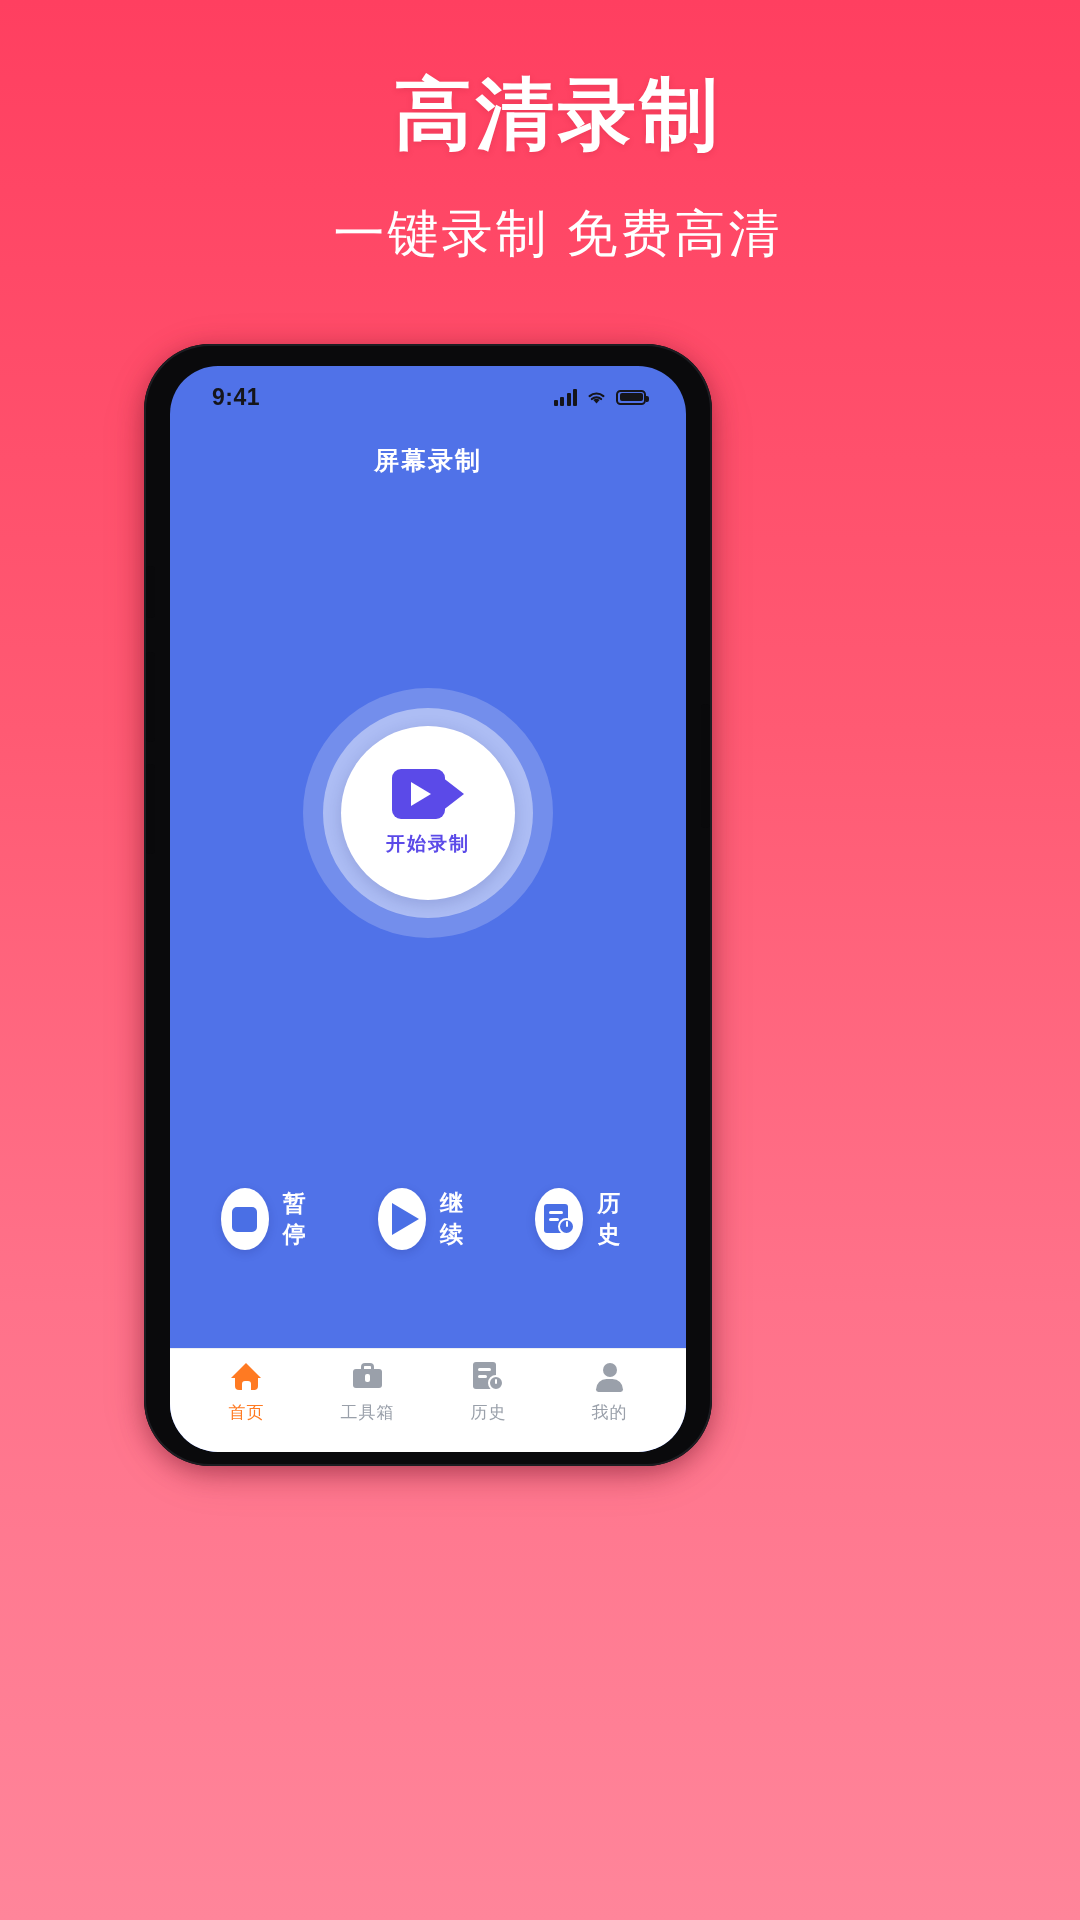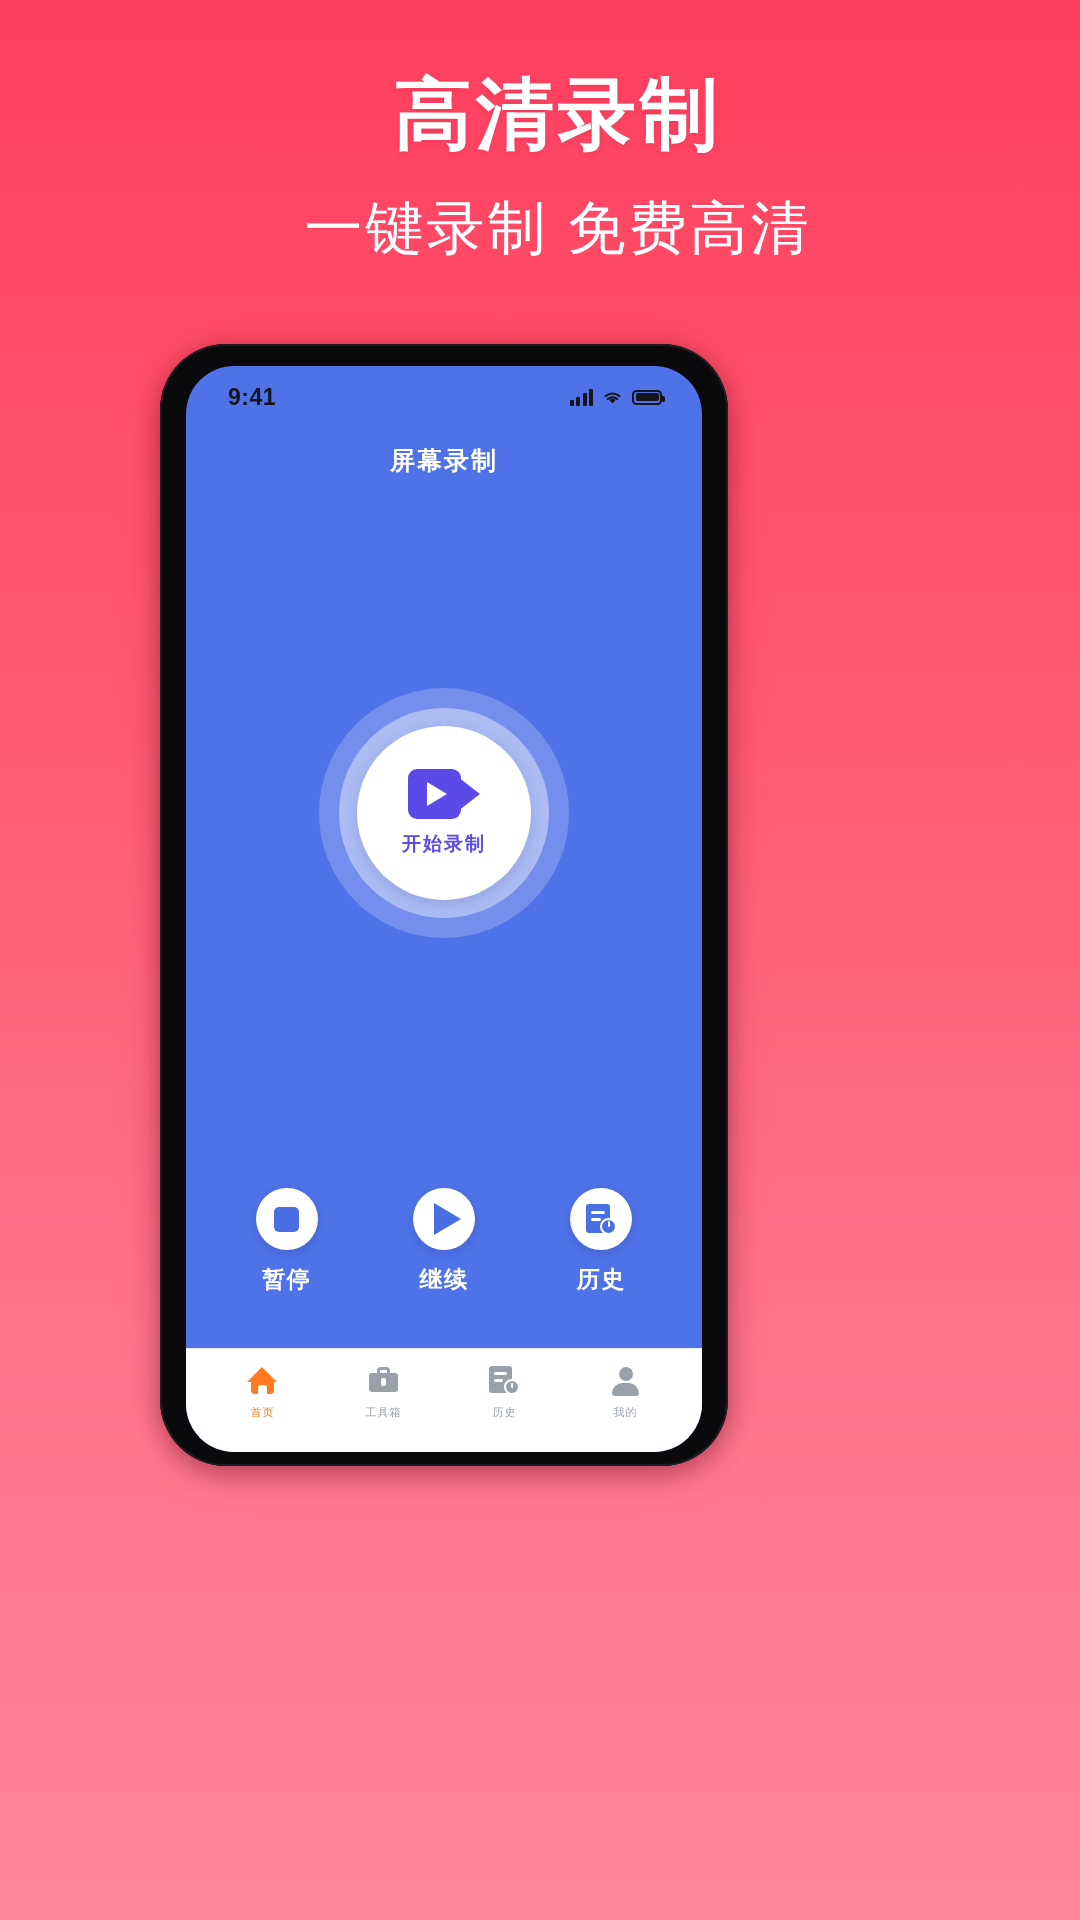--- a/index.html
+++ b/index.html
@@ -21,31 +21,31 @@
   .promo-title {
     color:#ffffff;
     font-size:78px;
     font-weight:bold;
     letter-spacing:4px;
     line-height:1.08;
     text-shadow:0 2px 6px rgba(160,20,45,0.18);
   }
   .promo-sub {
     color:#ffffff;
-    font-size:58px;
+    font-size:51px;
     font-weight:normal;
     letter-spacing:3px;
-    margin-top:40px;
+    margin-top:50px;
     line-height:1.1;
   }
 
   
   .phone-wrap {
     position:absolute;
-    left:152px; top:340px;
+    left:136px; top:340px;
     width:580px; height:1130px;
   }
   .phone-shadow {
     position:absolute; left:14px; top:20px;
     width:556px; height:1110px;
     border-radius:70px;
     background:rgba(120,10,35,0.25);
     filter:blur(22px);
   }
   .phone-body {
@@ -156,21 +156,21 @@
     color:#5b4ae8; font-size:19px; font-weight:bold; letter-spacing:2px;
   }
 
   
   .actions {
     flex:0 0 160px;
     display:flex; align-items:flex-start; justify-content:space-around;
     padding:0 22px;
   }
   .action {
-    display:flex; flex-direction:column; align-items:center; gap:14px;
+    display:flex; flex-direction:row; align-items:center; gap:14px;
     width:100px; cursor:pointer;
   }
   .action-circle {
     width:62px; height:62px; border-radius:50%;
     background:#ffffff;
     display:flex; align-items:center; justify-content:center;
     box-shadow:0 3px 10px rgba(20,35,110,0.18);
   }
   .action-label { color:#ffffff; font-size:23px; font-weight:bold; letter-spacing:1.5px; }
 
@@ -217,21 +217,21 @@
     flex:0 0 104px;
     background:#ffffff;
     display:flex; align-items:center; justify-content:space-around;
     padding:0 16px 16px;
     border-top:1px solid #eceef3;
   }
   .tab {
     display:flex; flex-direction:column; align-items:center; gap:9px;
     width:100px; cursor:pointer;
   }
-  .tab-label { font-size:11px; color:#9aa0aa; letter-spacing:1px; }
+  .tab-label { font-size:17px; color:#9aa0aa; letter-spacing:1px; }
   .tab.active .tab-label { color:#ff7a22; }
 
   .ti { width:31px; height:31px; position:relative; }
   
   .ti-home-roof {
     position:absolute; left:0; top:2px; width:0; height:0;
     border-left:15.5px solid transparent;
     border-right:15.5px solid transparent;
     border-bottom:15px solid #ff7a22;
   }

